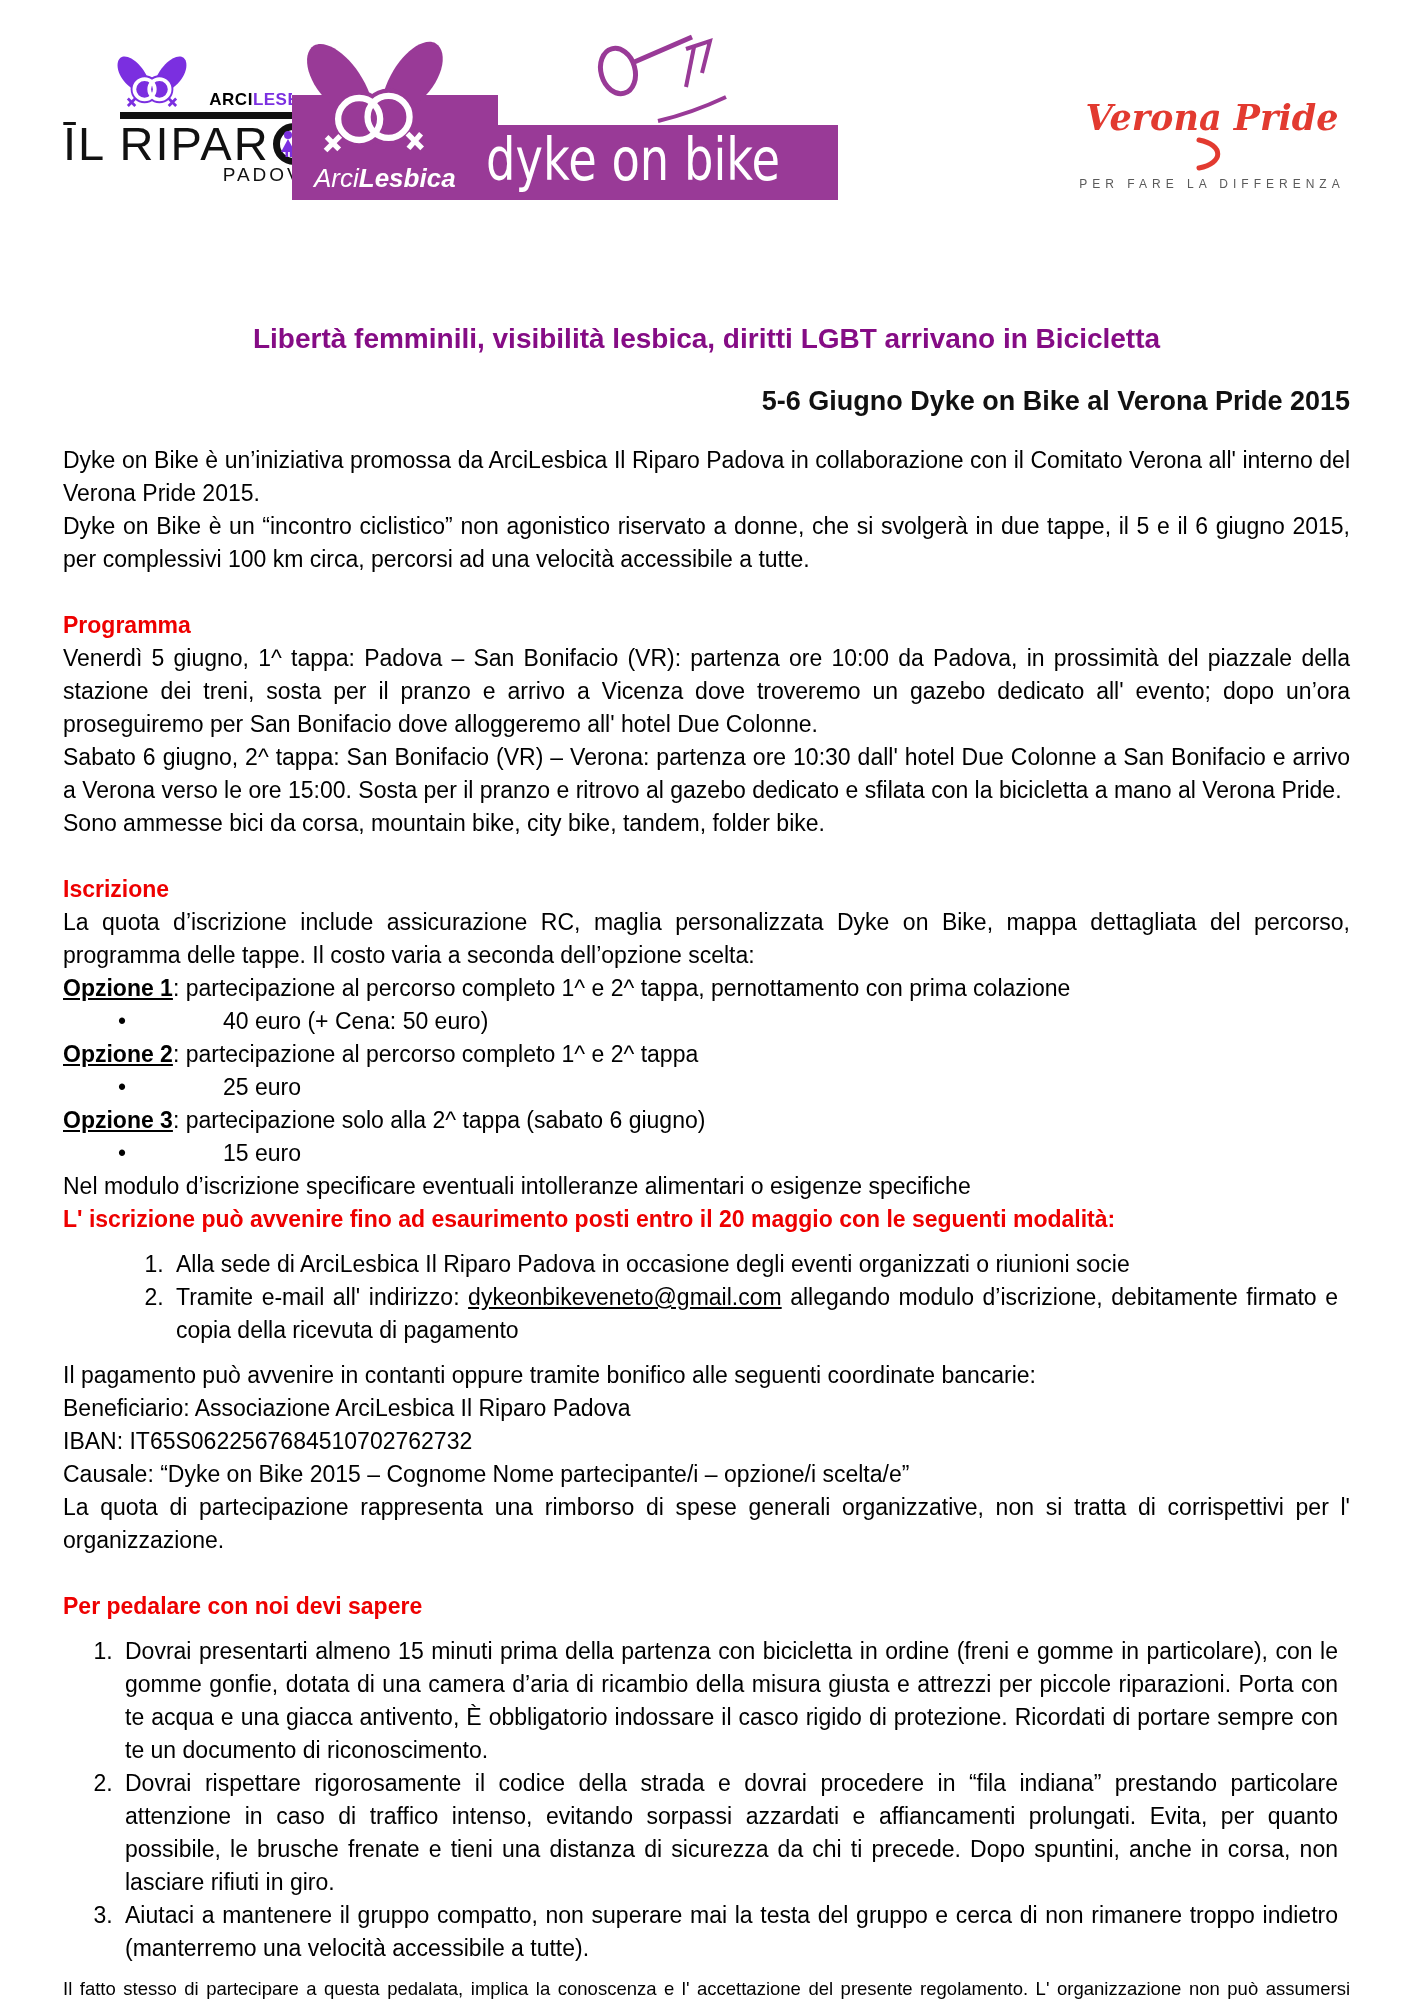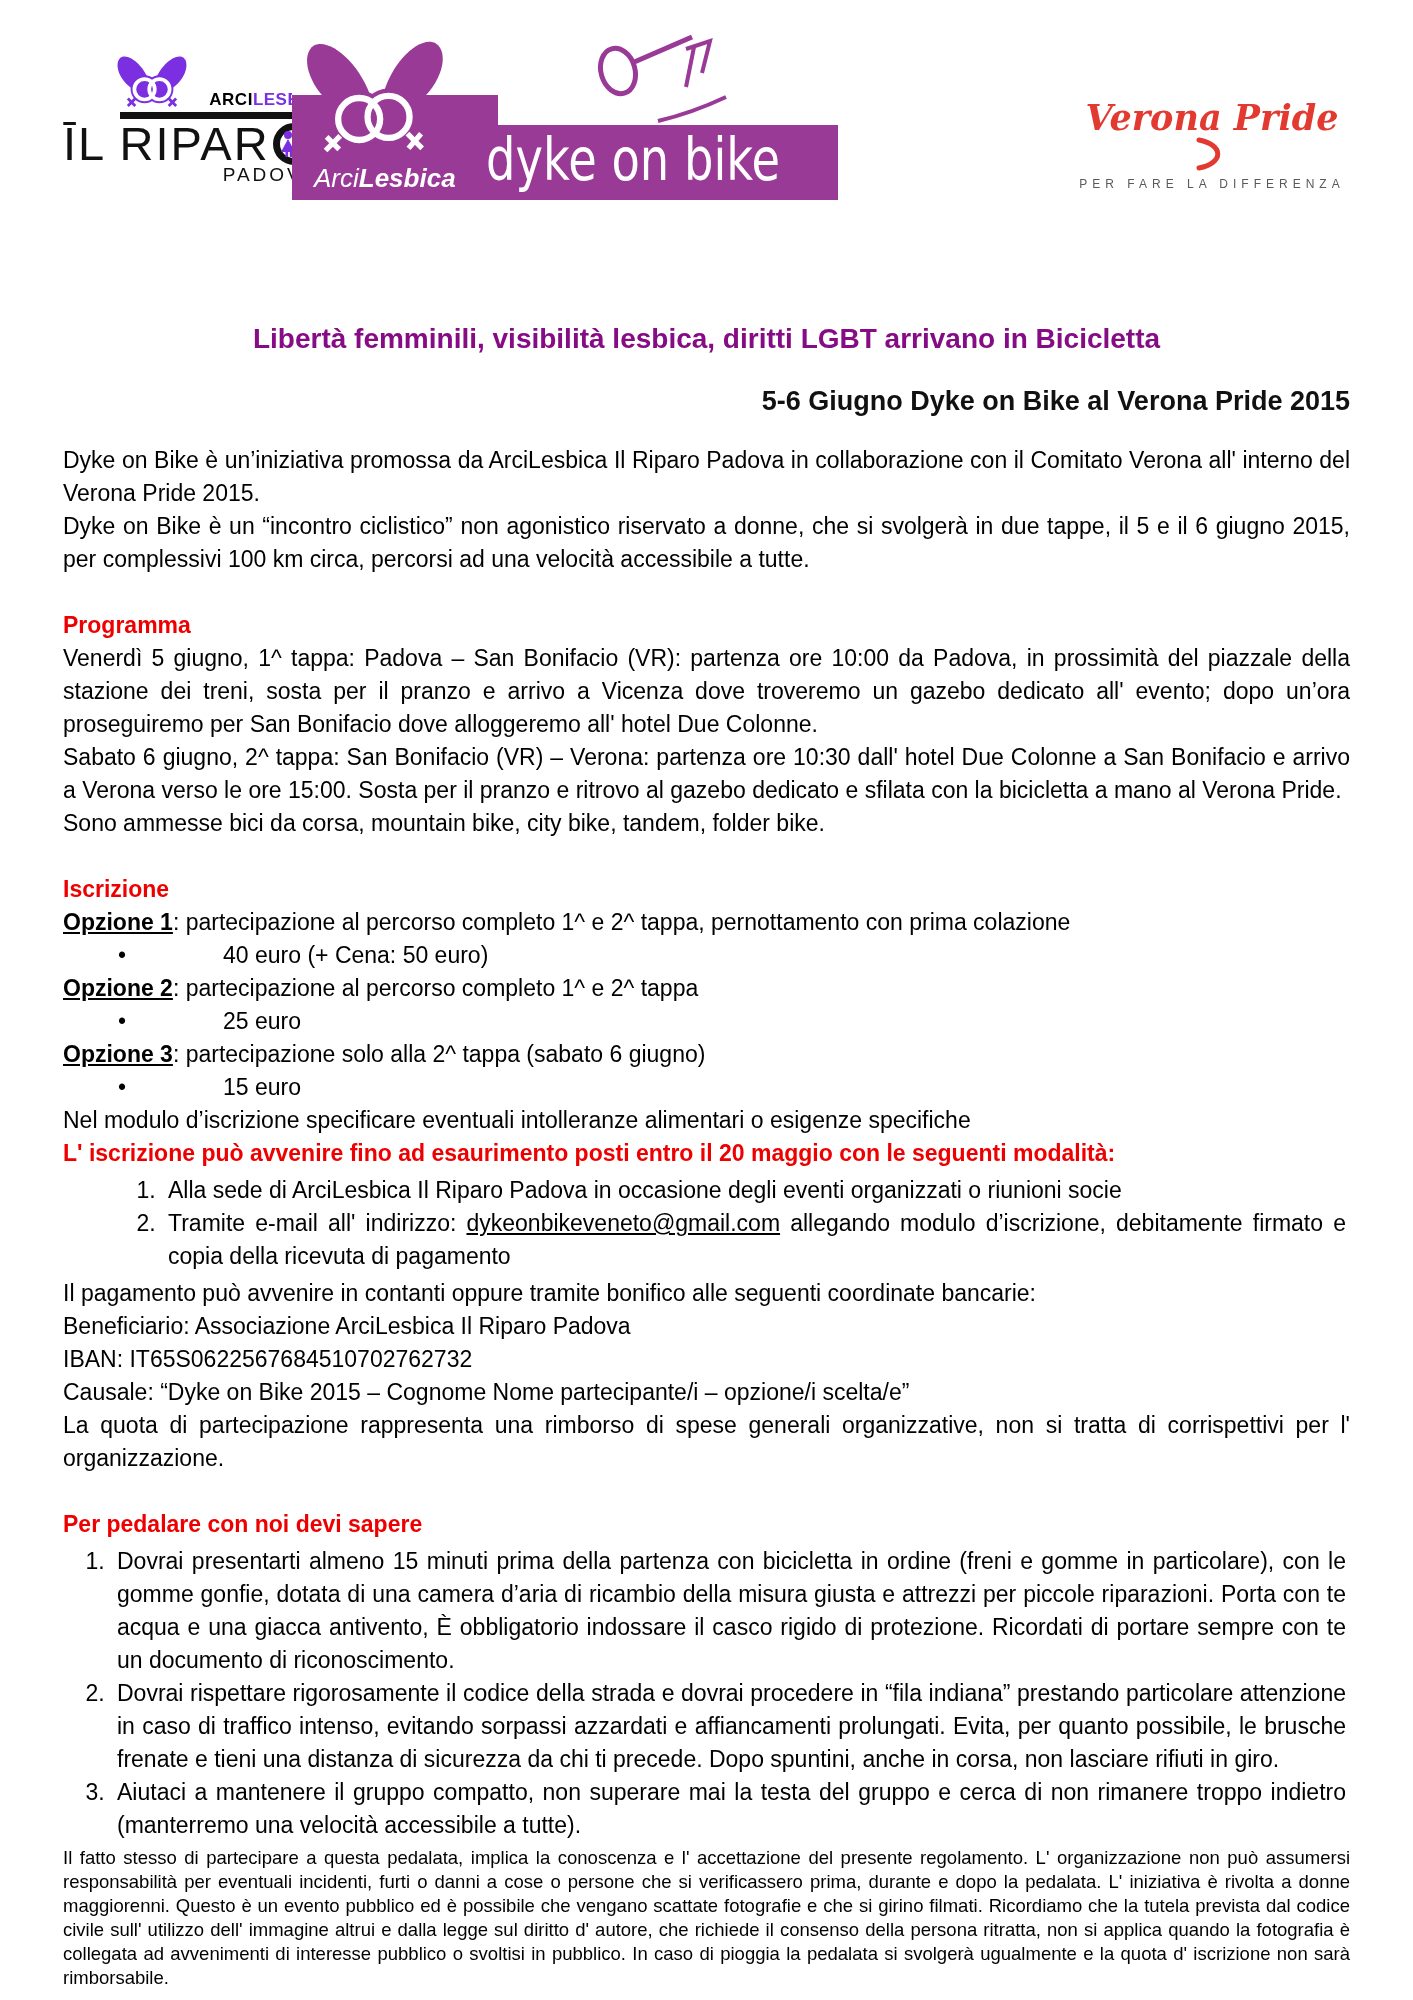--- a/index.html
+++ b/index.html
@@ -46,21 +46,21 @@
   .h-red{color:#ee0000;font-weight:bold;font-size:23px;line-height:33px;margin-top:33px;}
   .red-line{color:#ee0000;font-weight:bold;font-size:23px;line-height:33px;text-align:justify;margin:0;}
   .b{font-weight:normal;}
   .bu{font-weight:bold;text-decoration:underline;}
   .u{text-decoration:underline;color:#000;cursor:pointer;}
 
   .brow{display:flex;font-size:23px;line-height:33px;}
   .brow .dot{padding-left:55px;width:105px;box-sizing:content-box;}
   .brow .dot::before{content:"\2022";}
 
-  ol{margin:4px;}
+  ol{margin:12px;}
   ol li{font-size:23px;line-height:33px;text-align:justify;padding-left:6px;}
   ol.modalita{padding-left:95px;}
   ol.pedal{padding-left:44px;}
 
   .fine{font-size:18.5px;line-height:24px;text-align:justify;margin-top:3px;}
 </style>
 </head>
 <body>
 
 <header class="hdr">
@@ -142,20 +142,21 @@
 
   <p class="body-p">Dyke on Bike è un’iniziativa promossa da ArciLesbica Il Riparo Padova in collaborazione con il Comitato Verona all' interno del Verona Pride 2015.</p>
   <p class="body-p">Dyke on Bike è un “incontro ciclistico” non agonistico riservato a donne, che si svolgerà in due tappe, il 5 e il 6 giugno 2015, per complessivi 100 km circa, percorsi ad una velocità accessibile a tutte.</p>
 
   <div class="h-red">Programma</div>
   <p class="body-p"><span class="b">Venerdì 5 giugno,</span><span> 1^ tappa: Padova – San Bonifacio (VR): partenza ore 10:00 da Padova, in prossimità del piazzale della stazione dei treni, sosta per il pranzo e arrivo a Vicenza dove troveremo un gazebo dedicato all' evento; dopo un’ora proseguiremo per San Bonifacio dove alloggeremo all' hotel Due Colonne.</span></p>
   <p class="body-p"><span class="b">Sabato 6 giugno,</span><span> 2^ tappa: San Bonifacio (VR) – Verona: partenza ore 10:30 dall' hotel Due Colonne a San Bonifacio e arrivo a Verona verso le ore 15:00. Sosta per il pranzo e ritrovo al gazebo dedicato e sfilata con la bicicletta a mano al Verona Pride.</span></p>
   <p class="body-p">Sono ammesse bici da corsa, mountain bike, city bike, tandem, folder bike.</p>
 
   <div class="h-red">Iscrizione</div>
+  <p class="body-p">La quota d’iscrizione include assicurazione RC, maglia personalizzata Dyke on Bike, mappa dettagliata del percorso, programma delle tappe. Il costo varia a seconda dell’opzione scelta:</p>
 
   <p class="body-p"><span class="bu">Opzione 1</span><span>: partecipazione al percorso completo 1^ e 2^ tappa, pernottamento con prima colazione</span></p>
   <div class="brow">
       <span class="dot"></span>
       <span>40 euro (+ Cena: 50 euro)</span>
     </div>
 
   <p class="body-p"><span class="bu">Opzione 2</span><span>: partecipazione al percorso completo 1^ e 2^ tappa</span></p>
   <div class="brow">
       <span class="dot"></span>

